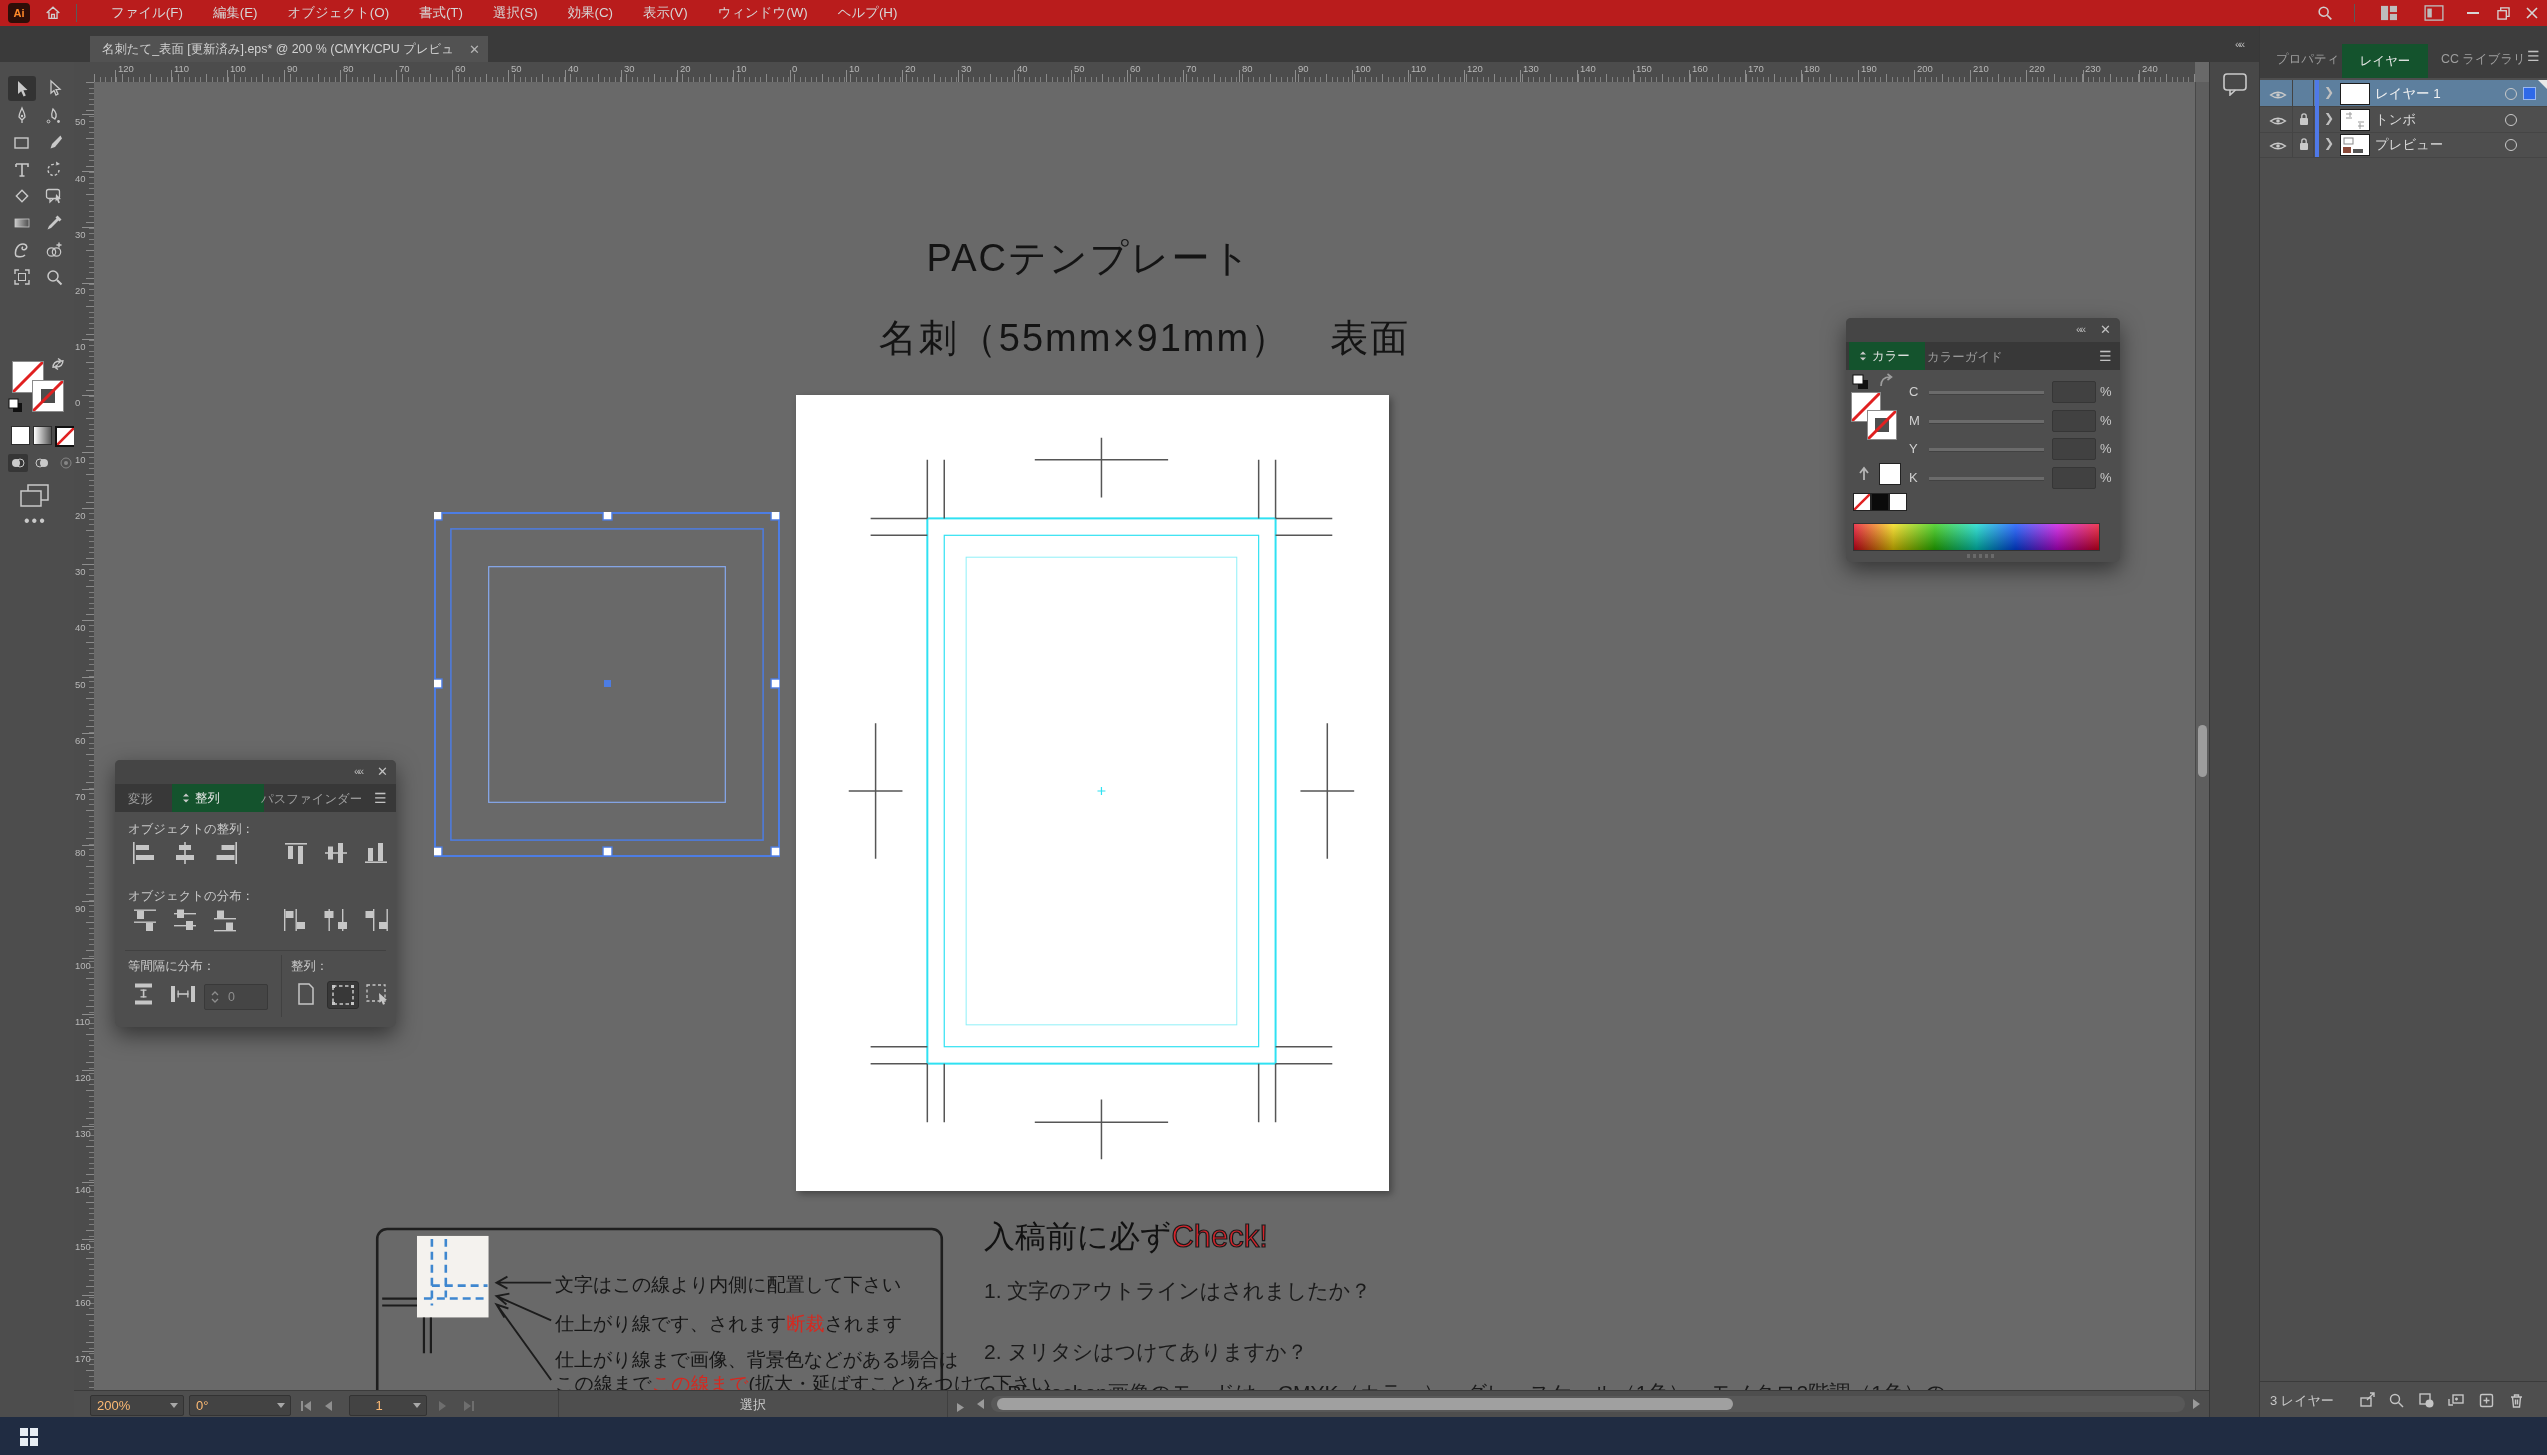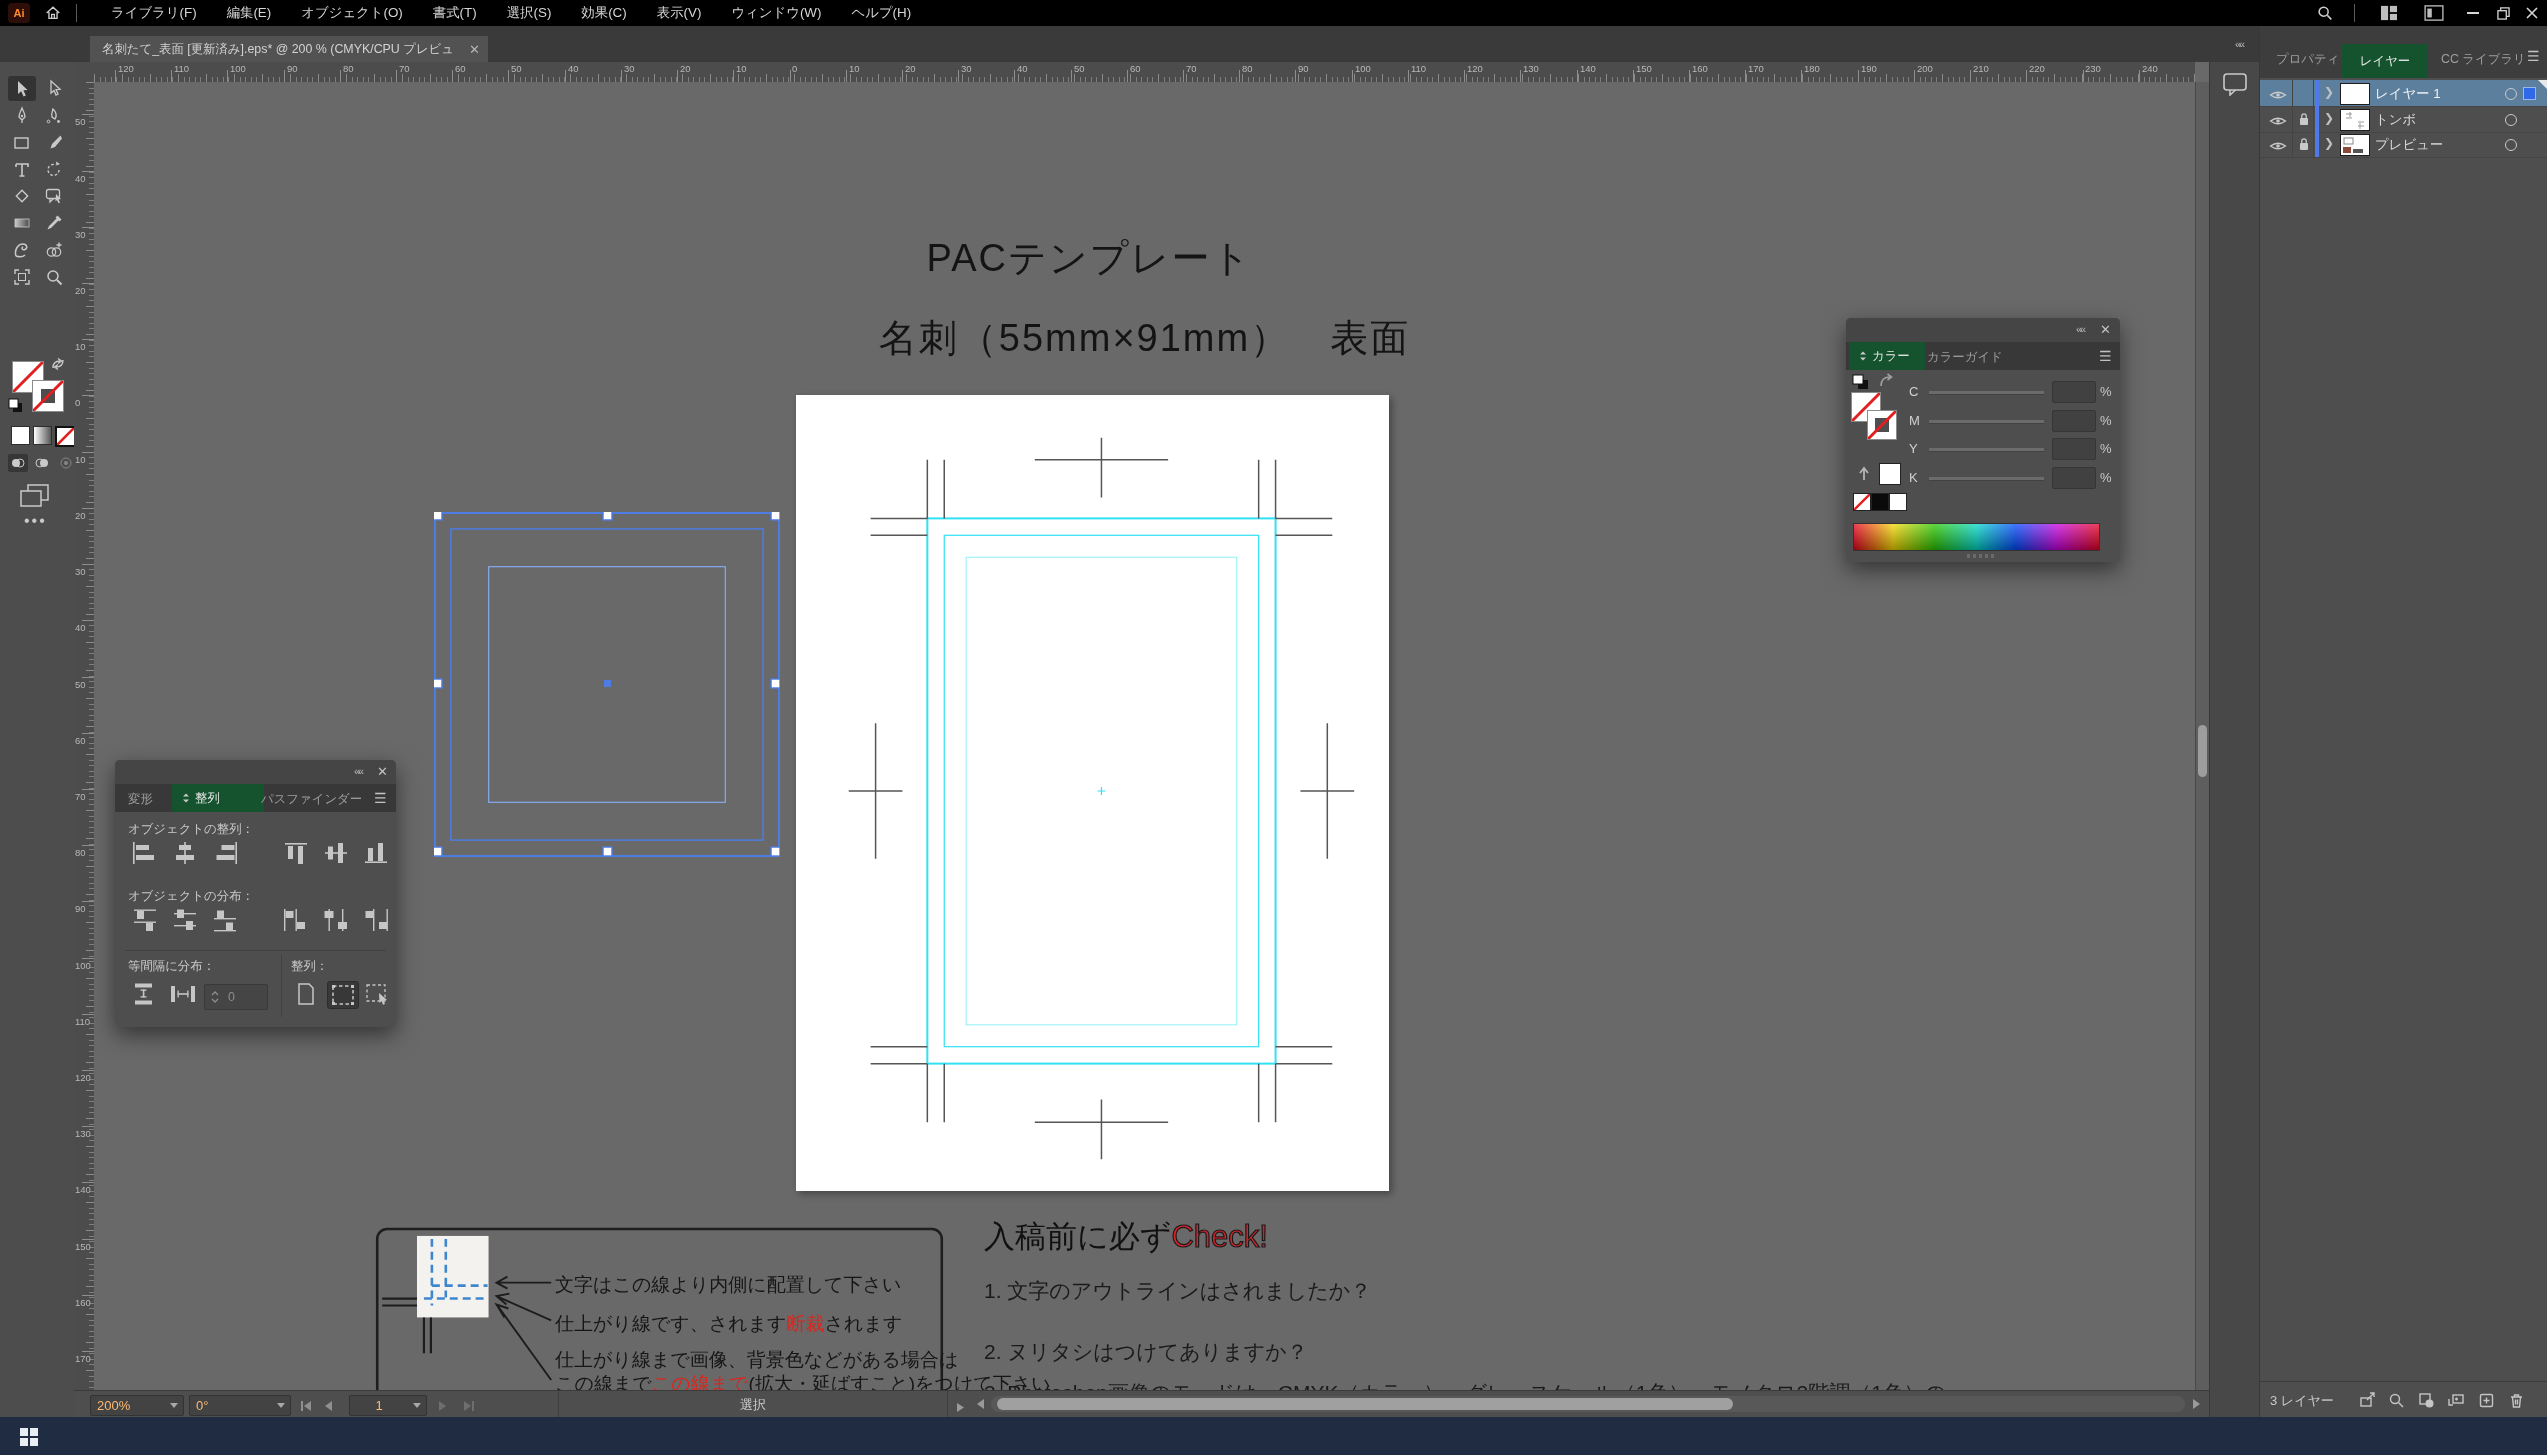--- a/index.html
+++ b/index.html
@@ -1,20 +1,20 @@
 <!DOCTYPE html>
 <html><head>
 <meta charset="utf-8">
 <style>
   html,body{margin:0;padding:0;background:#222;}
   #stage{position:relative;width:2547px;height:1456px;overflow:hidden;
          font-family:"Liberation Sans",sans-serif;background:#696969;}
   .a{position:absolute;}
   
-  #menubar{position:absolute;left:0;top:0;width:2547px;height:26px;background:#000000;border-bottom:1px solid #383838;}
+  #menubar{position:absolute;left:0;top:0;width:2547px;height:26px;background:#b91c1c;border-bottom:1px solid #383838;}
   #menu-items{position:absolute;left:111px;top:0;height:26px;display:flex;align-items:center;gap:30px;}
   .menu-item{font-size:13.4px;color:#d6d6d6;white-space:nowrap;}
   #tabstrip{position:absolute;left:0;top:26px;width:2547px;height:36px;background:#3a3a3a;}
   #doctab{position:absolute;left:90px;top:10px;width:398px;height:26px;background:#525252;display:flex;align-items:center;}
   #doctab .lbl{font-size:12.4px;color:#d2d2d2;padding-left:12px;white-space:nowrap;overflow:hidden;}
   #doctab .closex{margin-left:8px;color:#b5b5b5;font-size:13px;padding:0 8px;}
   
   #toolbar{position:absolute;left:0;top:62px;width:74px;height:1355px;background:#4d4d4d;border-right:1px solid #3a3a3a;}
   .tool{position:absolute;width:28px;height:25px;display:flex;align-items:center;justify-content:center;border-radius:3px;}
   .tool.active{background:#333333;}
@@ -81,21 +81,21 @@
     <div class="a" style="left:8px;top:3px;width:22px;height:20px;background:#2e0e08;border-radius:4px;display:flex;align-items:center;justify-content:center;">
       <span style="color:#ff8a2a;font-size:11px;font-weight:bold;">Ai</span>
     </div>
     <div class="a" style="left:44px;top:4px;">
       <svg width="18" height="18" viewBox="0 0 20 20">
           <path d="M3 10 L10 3.5 L17 10 M5.5 9 V16 H14.5 V9 M8.5 16 V11.5 h3 V16" fill="none" stroke="#cfcfcf" stroke-width="1.5"></path>
         </svg>
     </div>
     <div class="a" style="left:76px;top:4px;width:1px;height:18px;background:#5a5a5a;"></div>
     <div id="menu-items">
-        <span class="menu-item">ライブラリ(F)</span>
+        <span class="menu-item">ファイル(F)</span>
         <span class="menu-item">編集(E)</span>
         <span class="menu-item">オブジェクト(O)</span>
         <span class="menu-item">書式(T)</span>
         <span class="menu-item">選択(S)</span>
         <span class="menu-item">効果(C)</span>
         <span class="menu-item">表示(V)</span>
         <span class="menu-item">ウィンドウ(W)</span>
         <span class="menu-item">ヘルプ(H)</span>
       </div>
     <div class="a" style="left:2316px;top:4px;">

